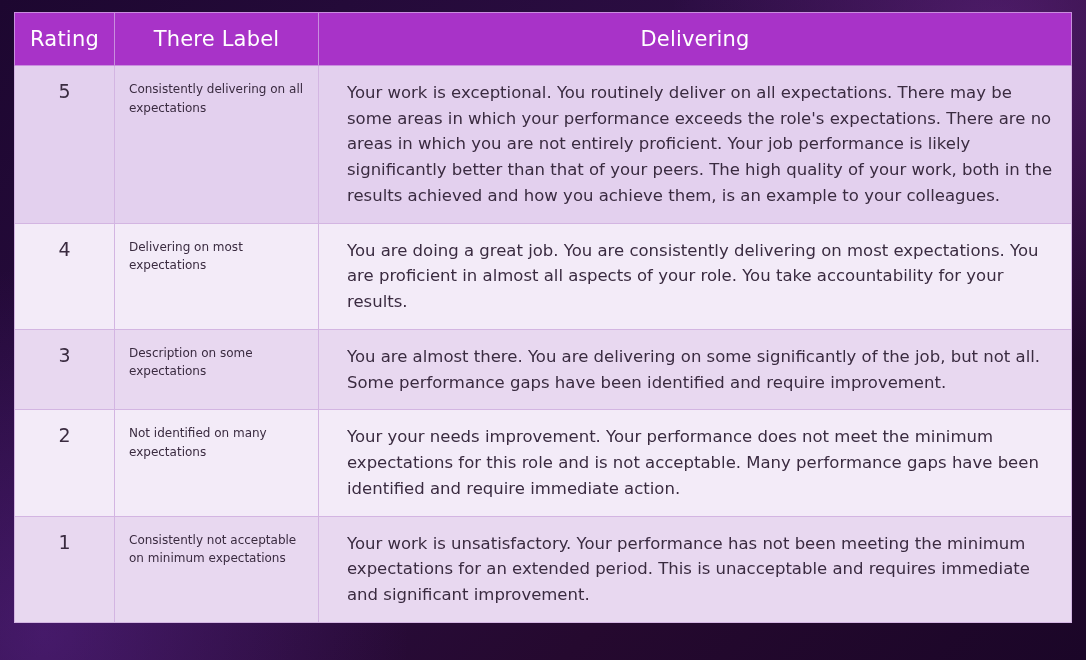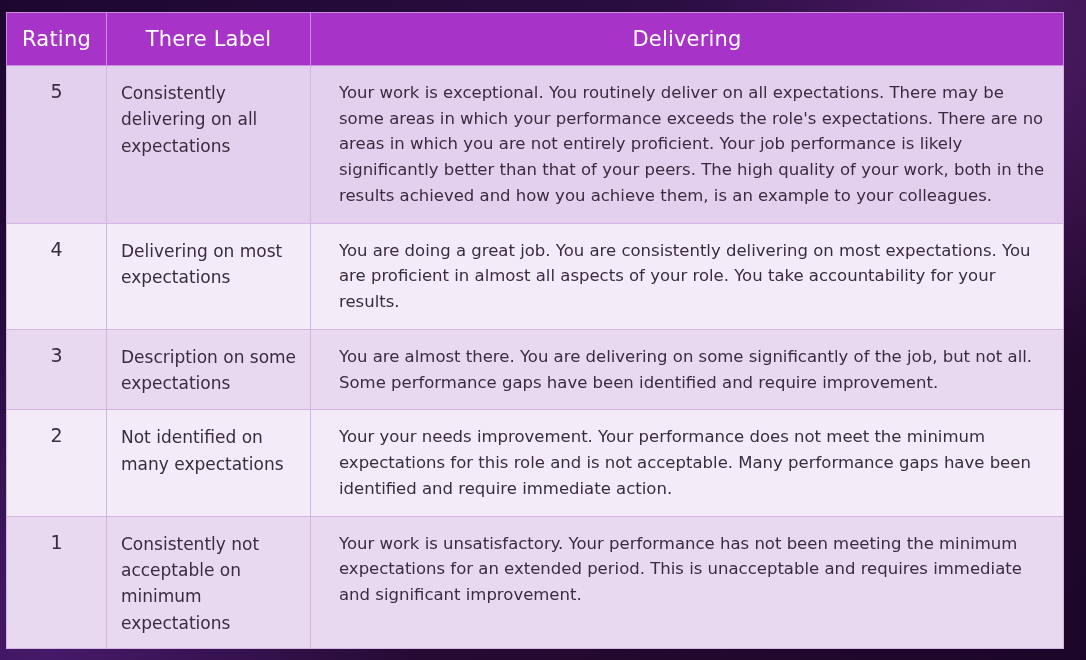--- a/index.html
+++ b/index.html
@@ -42,21 +42,21 @@
     width: 320px; height: 260px;
     background:
       linear-gradient(60deg, rgba(255,255,255,0.045) 0 2px, transparent 2px 44px),
       linear-gradient(125deg, rgba(190,120,245,0.09) 0 3px, transparent 3px 60px);
     transform: rotate(-6deg);
   }
 
   
   #rating-table-wrap {
     position: absolute;
-    left: 6px;
+    left: 14px;
     top: 12px;
     width: 1058px;
     height: 634px;
   }
   table.rating-table {
     width: 100%;
     border-collapse: collapse;
     table-layout: fixed;
     background: #efe3f5;
   }
@@ -75,21 +75,21 @@
     vertical-align: top;
     color: #3a2b40;
   }
   td.rating-num {
     text-align: center;
     font-size: 19px;
     padding: 14px 6px;
     width: 100px;
   }
   td.rating-label {
-    font-size: 17px;
+    font-size: 12px;
     line-height: 1.55;
     padding: 14px 12px 12px 14px;
     width: 204px;
   }
   td.rating-desc {
     font-size: 16.5px;
     line-height: 1.56;
     padding: 14px 14px 14px 28px;
   }
 

